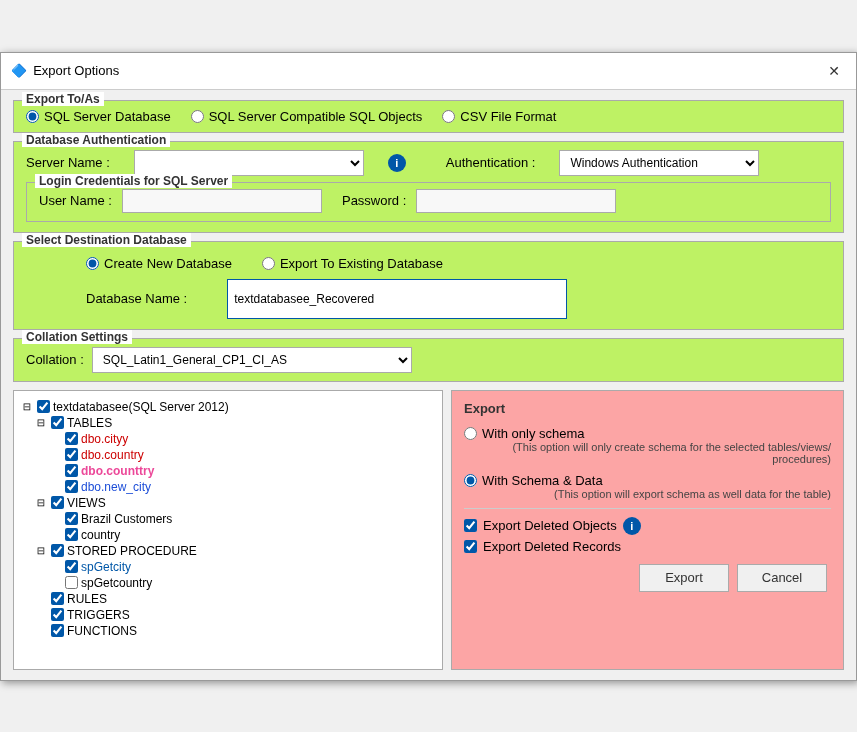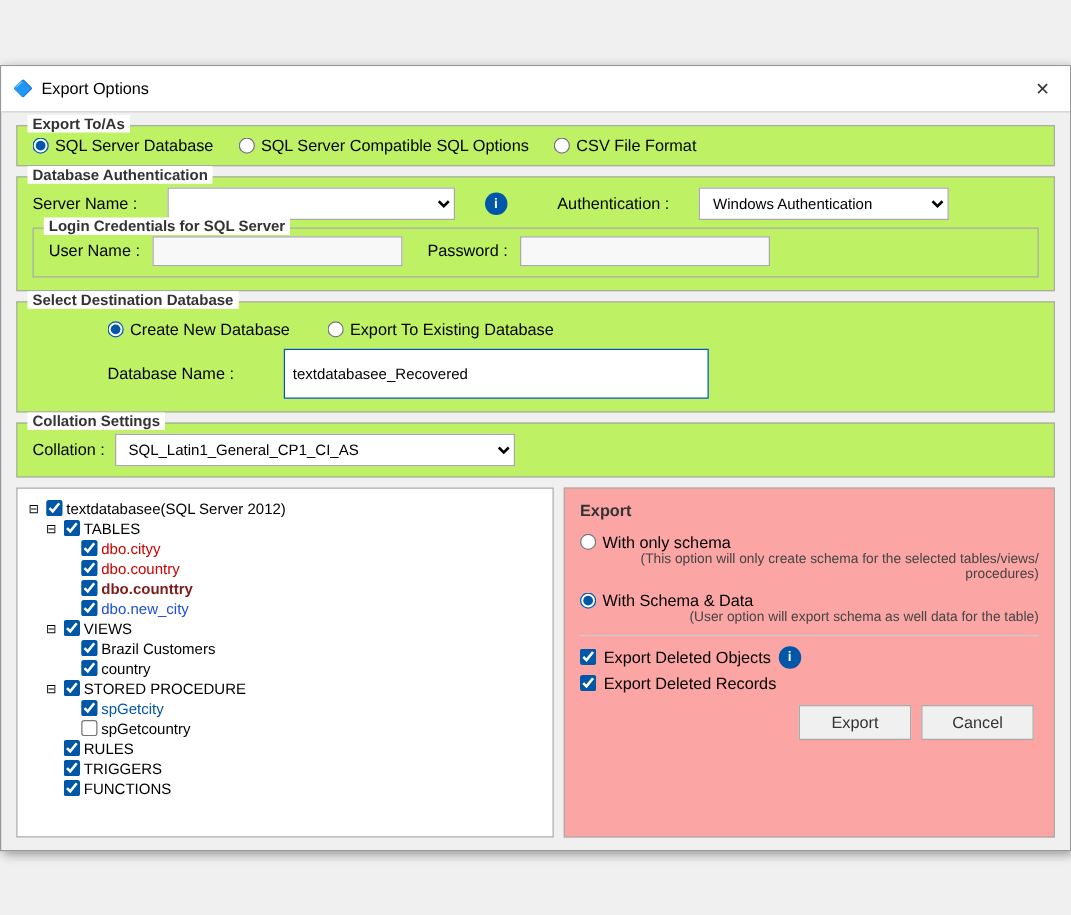--- a/index.html
+++ b/index.html
@@ -290,21 +290,21 @@
 
     <div class="section">
       <span class="section-label">Export To/As</span>
       <div class="radio-row">
         <label class="radio-item">
           <input type="radio" name="export_to" checked="" style="">
           <span>SQL Server Database</span>
         </label>
         <label class="radio-item">
           <input type="radio" name="export_to" style="">
-          <span>SQL Server Compatible SQL Options</span>
+          <span>SQL Server Compatible SQL Objects</span>
         </label>
         <label class="radio-item">
           <input type="radio" name="export_to" style="">
           <span>CSV File Format</span>
         </label>
       </div>
     </div>
 
     <div class="section">
       <span class="section-label">Database Authentication</span>
@@ -383,21 +383,21 @@
             <span style="color: rgb(204, 0, 0);">dbo.cityy</span>
           </div>
           <div class="tree-node tree-level-2">
             <span class="tree-expand"></span>
             <input type="checkbox" checked="" style="">
             <span style="color: rgb(204, 0, 0);">dbo.country</span>
           </div>
           <div class="tree-node tree-level-2">
             <span class="tree-expand"></span>
             <input type="checkbox" checked="" style="">
-            <span style="color: #7f1d1d; font-weight: bold; text-align: right;">dbo.counttry</span>
+            <span style="color: #ec4899; font-weight: bold; text-align: right;">dbo.counttry</span>
           </div>
           <div class="tree-node tree-level-2">
             <span class="tree-expand"></span>
             <input type="checkbox" checked="" style="">
             <span style="color: #1d4ed8;">dbo.new_city</span>
           </div>
           <div class="tree-node tree-level-1">
             <span class="tree-expand">⊟</span>
             <input type="checkbox" checked="" style="">
             <span>VIEWS</span>
@@ -453,21 +453,21 @@
             <span>With only schema</span>
           </label>
           <div class="export-option-desc">(This option will only create schema for the  selected tables/views/ procedures)</div>
         </div>
 
         <div class="export-option">
           <label class="radio-item">
             <input type="radio" name="export_type" checked="" style="">
             <span>With Schema &amp; Data</span>
           </label>
-          <div class="export-option-desc">(User option will export schema as well data for the table)</div>
+          <div class="export-option-desc">(This option will export schema as well data for the table)</div>
         </div>
 
         <div class="separator"></div>
 
         <div class="checkbox-row">
           <input type="checkbox" checked="" style="">
           <span>Export Deleted Objects</span>
           <div class="info-icon">i</div>
         </div>
         <div class="checkbox-row">

